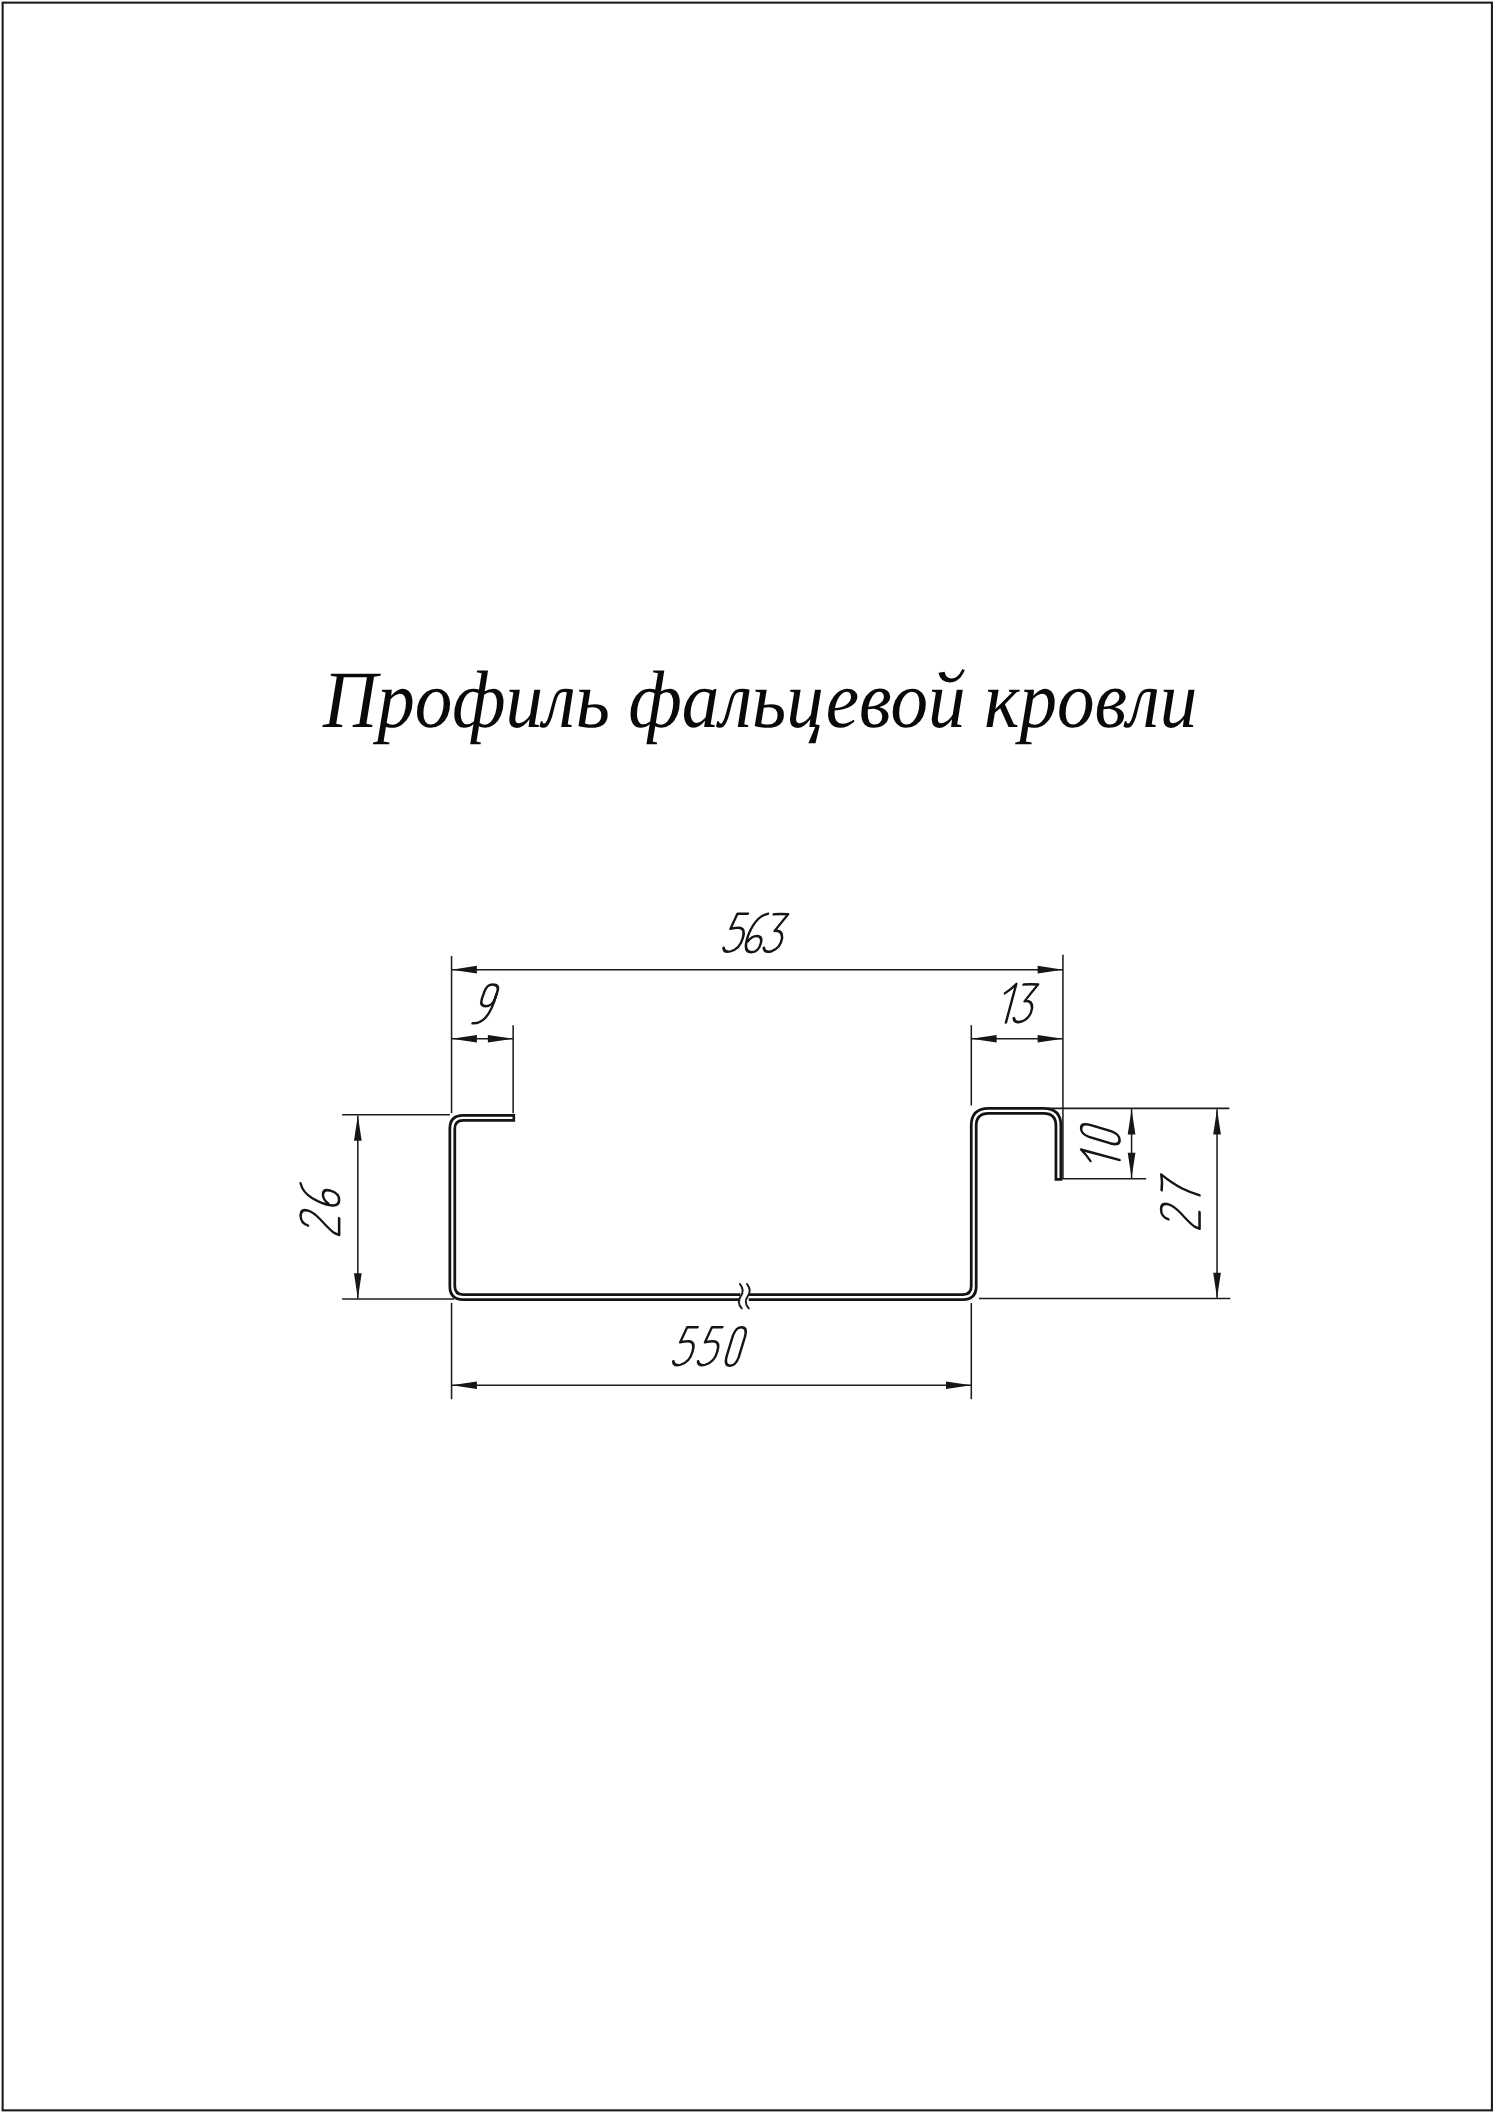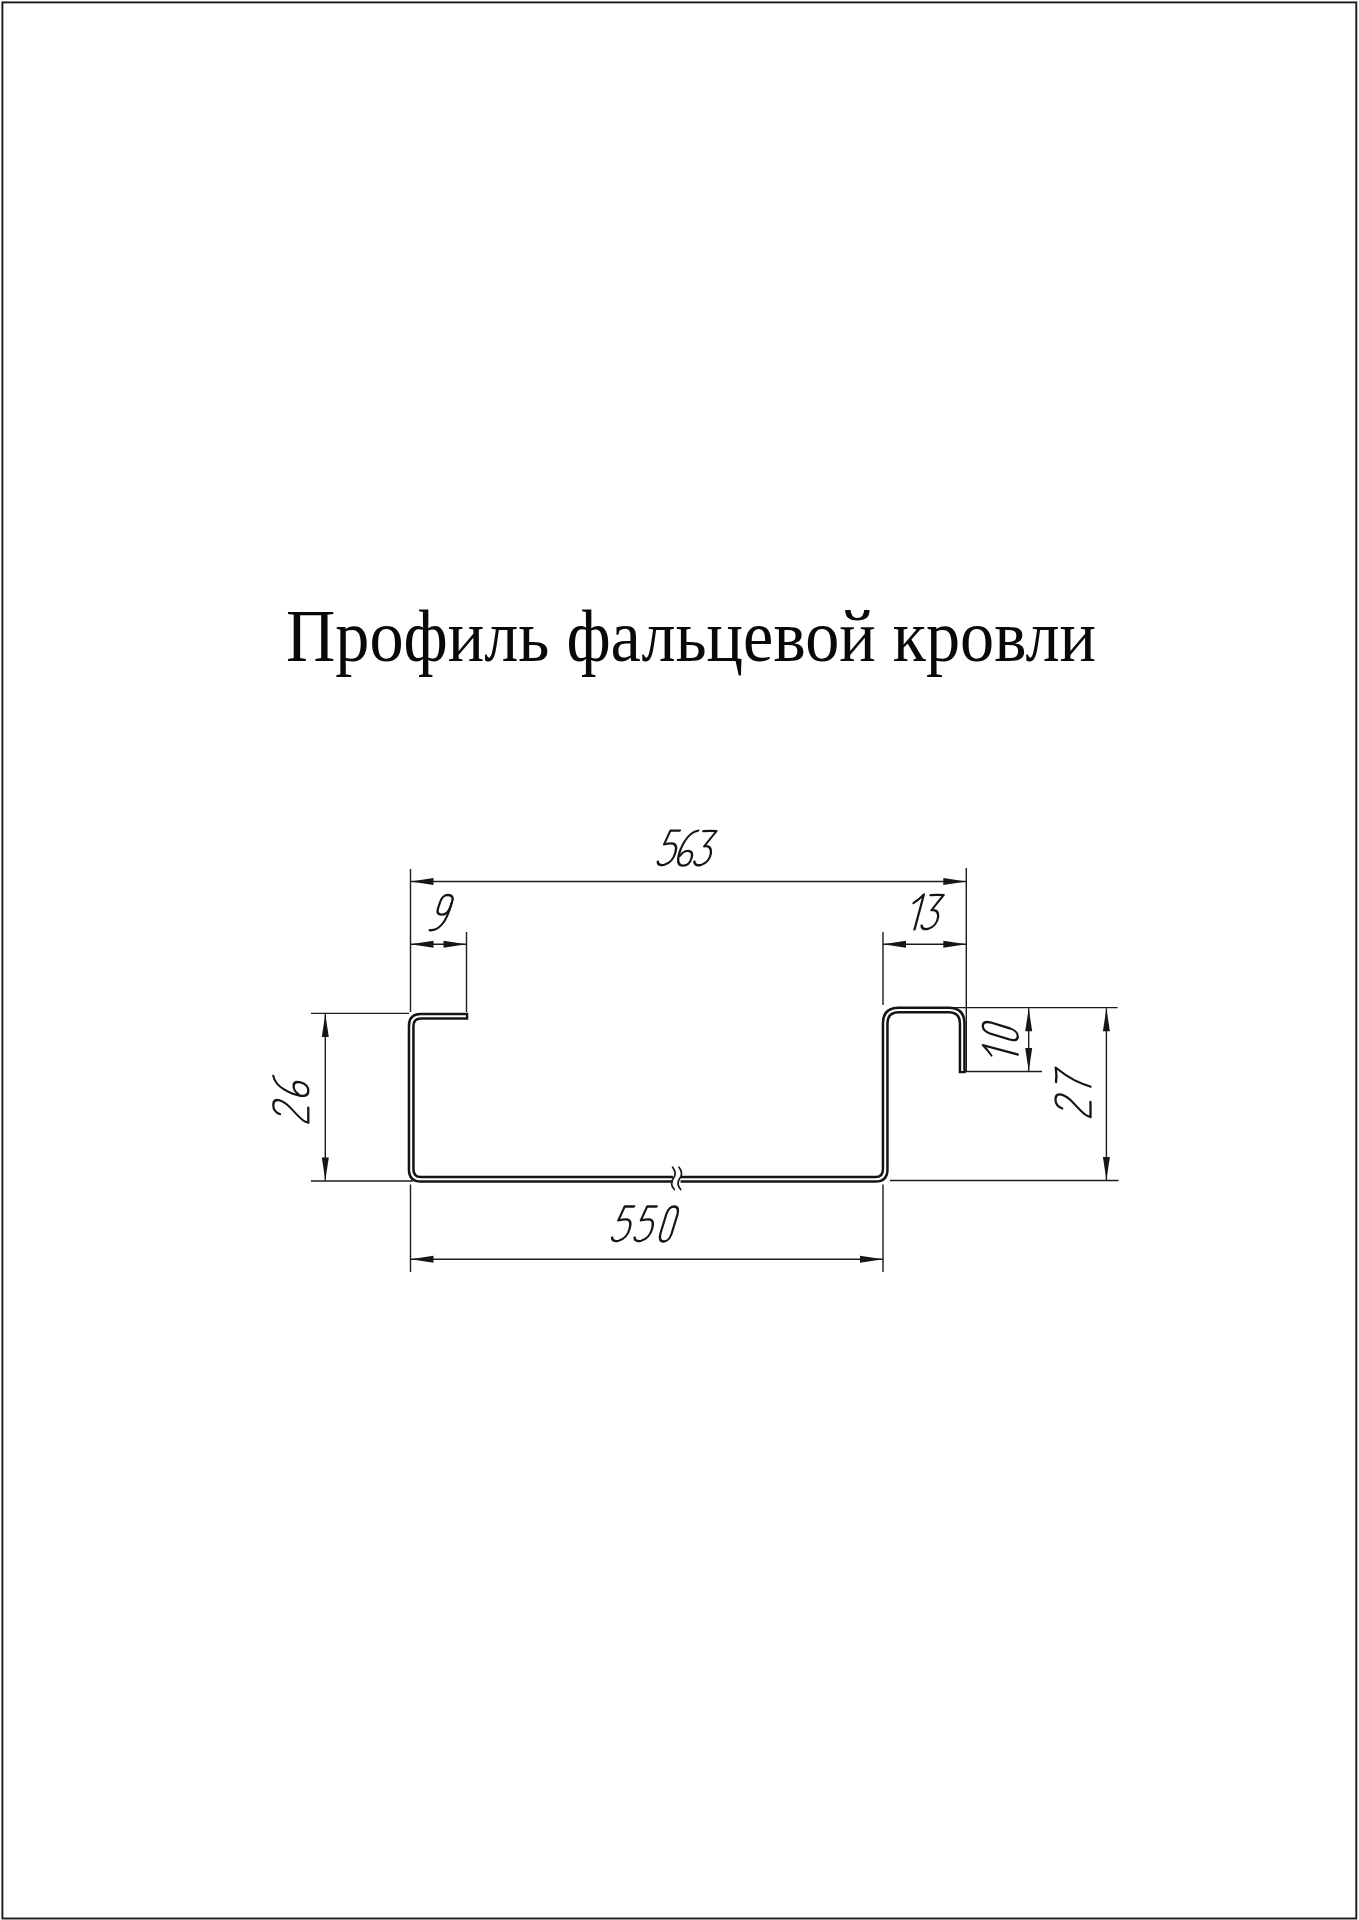--- a/index.html
+++ b/index.html
@@ -1,16 +1,16 @@
 <!DOCTYPE html>
 <html><head>
 <meta charset="utf-8">
 <style>
   html,body{margin:0;padding:0;background:#fff;}
-  .page{position:relative;width:1359px;height:1920px;background:#fff;overflow:hidden;}
+  .page{position:relative;width:1359px;height:1920px;background:#fff;overflow:hidden;font-style:italic;}
   svg{display:block;}
 </style>
 </head>
 <body>
 <div class="page">
 <svg width="1359" height="1920" viewBox="0 0 1359 1920" xmlns="http://www.w3.org/2000/svg">
   <rect x="0" y="0" width="1359" height="1920" fill="#ffffff"></rect>
   <rect x="2.4" y="2.4" width="1353.9" height="1916.1" fill="none" stroke="#1b1b1b" stroke-width="1.9"></rect>
 
   <text x="0" y="0" font-family="Liberation Serif" font-size="74" fill="#090909" text-anchor="middle" transform="translate(691,661) scale(0.922,1)">Профиль фальцевой кровли</text>

